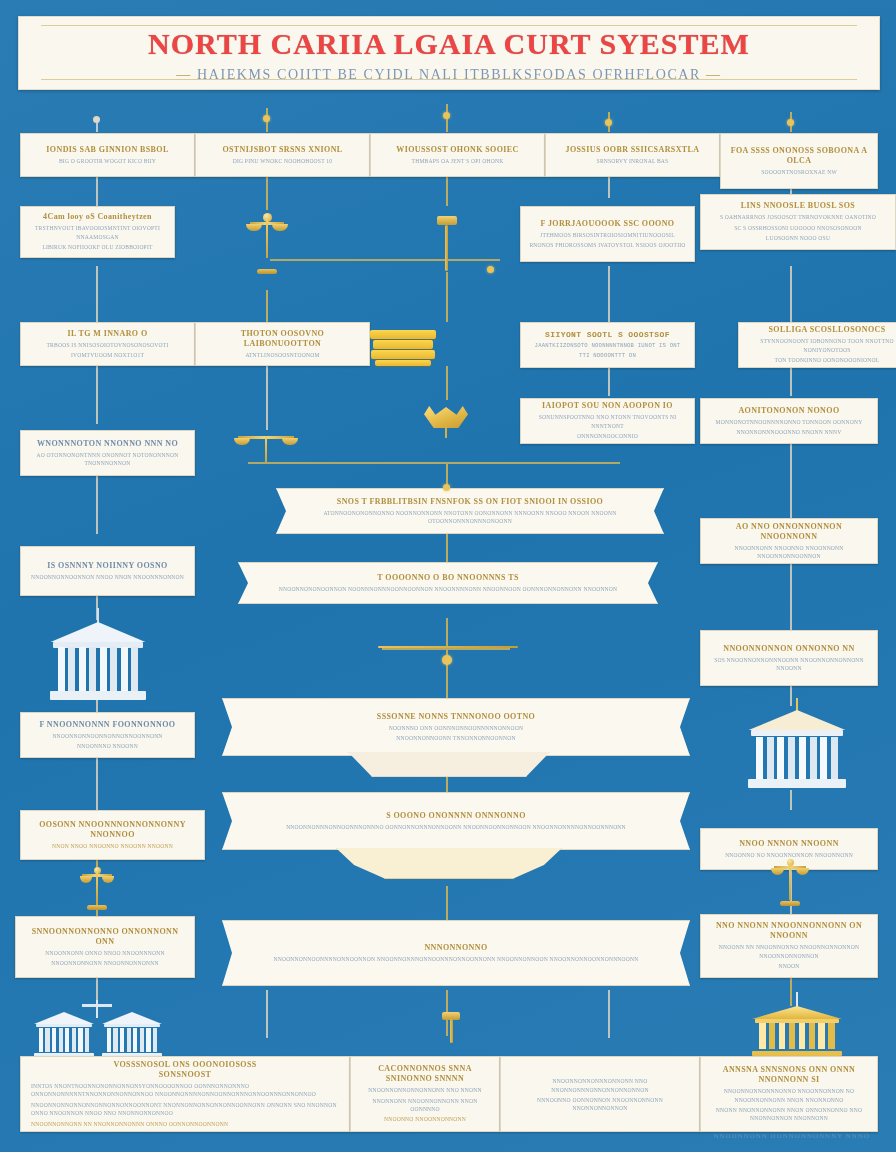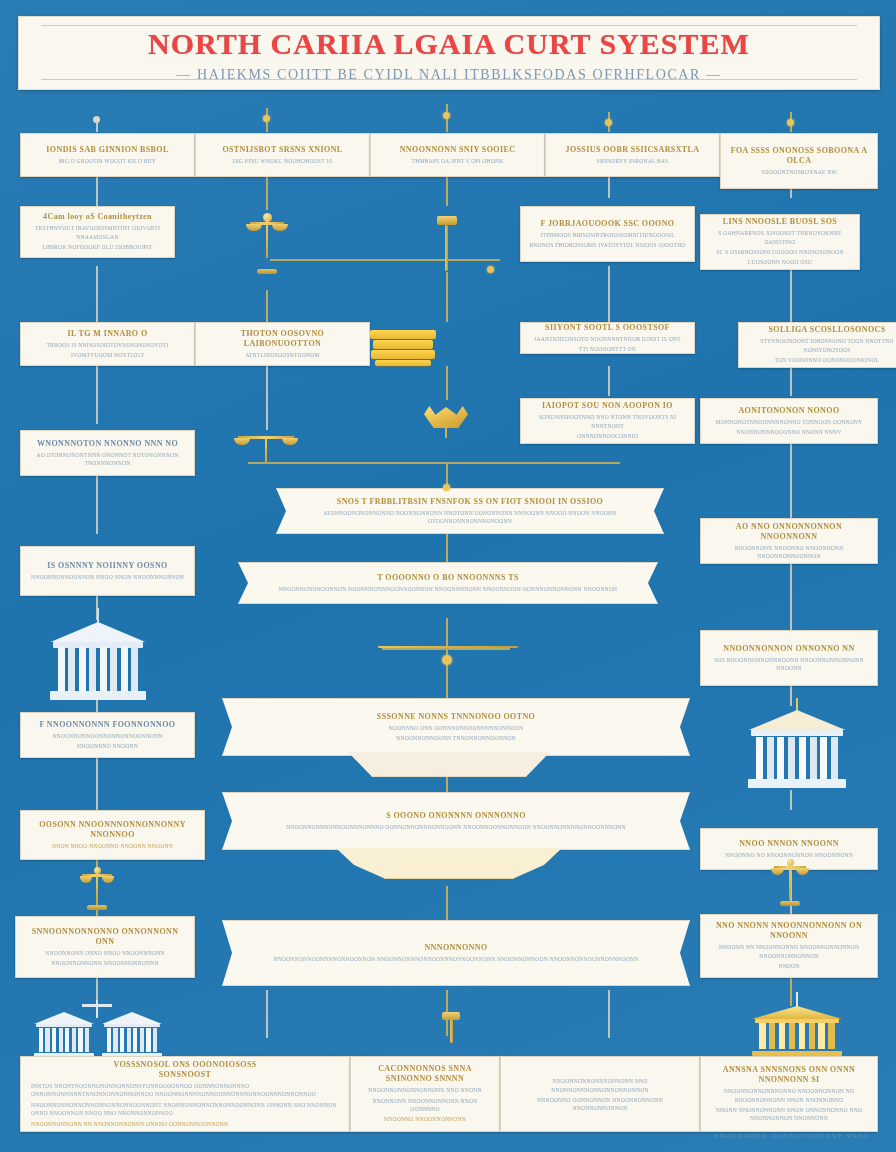--- a/index.html
+++ b/index.html
@@ -187,21 +187,21 @@
 
   <div class="card" style="left:20px;top:133px;width:175px;height:44px;">
     <div class="t">IONDIS SAB GINNION BSBOL</div>
     <div class="s">BIG O GROOTIR WOGOT KICO BIIY</div>
   </div>
   <div class="card" style="left:195px;top:133px;width:175px;height:44px;">
     <div class="t">OSTNIJSBOT SRSNS XNIONL</div>
     <div class="s">DIG PINU WNOKC NOOHOHOOST 10</div>
   </div>
   <div class="card" style="left:370px;top:133px;width:175px;height:44px;">
-    <div class="t">NNOONNONN SNIY SOOIEC</div>
+    <div class="t">WIOUSSOST OHONK SOOIEC</div>
     <div class="s">THMBAPS OA JENT S OPI OHONK</div>
   </div>
   <div class="card" style="left:545px;top:133px;width:175px;height:44px;">
     <div class="t">JOSSIUS OOBR SSIICSARSXTLA</div>
     <div class="s">SRNSORVY INRONAL BAS</div>
   </div>
   <div class="card" style="left:720px;top:133px;width:158px;height:56px;">
     <div class="t">FOA SSSS ONONOSS SOBOONA A OLCA</div>
     <div class="s">SOOOONTNOSROXNAE NW</div>
   </div>
@@ -231,21 +231,21 @@
     <div class="head" style="left:7px;top:0;"></div>
     <div class="handle" style="left:15px;top:9px;width:3px;height:46px;"></div>
   </div>
   <div class="dot" style="left:487px;top:266px;"></div>
 
   <div class="card" style="left:520px;top:206px;width:175px;height:56px;">
     <div class="t">F JORRJAOUOOOK SSC OOONO</div>
     <div class="s">JTEHMOOS BIRSOSINTROIOSIOMNITIUNOOOSIL</div>
     <div class="s">RNONOS FHIOROSSOMS IVATOYSTOL NSIOOS OJOOTIIO</div>
   </div>
-  <div class="card" style="left:700px;top:214px;width:160px;height:56px;">
+  <div class="card" style="left:700px;top:194px;width:196px;height:56px;">
     <div class="t">LINS NNOOSLE BUOSL SOS</div>
     <div class="s">S OAHNARRNOS JOSOOSOT TNRNOVOKNNE OANOTINO</div>
     <div class="s">SC S OSSRHOSSONI UOOOOO NNOSOSONOON</div>
     <div class="s">LUOSOONN NOOO OSU</div>
   </div>
 
   <div class="card" style="left:20px;top:322px;width:175px;height:44px;">
     <div class="t">IL TG M INNARO O</div>
     <div class="s">TRBOOS IS NNISOSOIOTOVNOSONOSOVOTI</div>
     <div class="s">IVOMTVUOOM NOXT1O1T</div>
@@ -255,21 +255,21 @@
     <div class="s">ATNTLINOSOOSNTOONOM</div>
   </div>
 
   <div class="book" style="left:370px;top:330px;">
     <div class="lay" style="top:0;height:9px;"></div>
     <div class="lay" style="top:10px;height:9px;left:3px;right:3px;"></div>
     <div class="lay" style="top:20px;height:9px;left:1px;right:1px;"></div>
     <div class="lay" style="top:30px;height:6px;left:5px;right:5px;"></div>
   </div>
 
-  <div class="card" style="left:520px;top:322px;width:175px;height:32px;">
+  <div class="card" style="left:520px;top:322px;width:175px;height:46px;font-family:Liberation Mono, monospace;">
     <div class="t">SIIYONT SOOTL S OOOSTSOF</div>
     <div class="s">JAANTKIIZONSOTO NOONNNNTNNOB IUNOT IS ONT</div>
     <div class="s">TTI NOOOONTTT ON</div>
   </div>
   <div class="card" style="left:700px;top:322px;width:178px;height:46px;margin-left:38px;">
     <div class="t">SOLLIGA SCOSLLOSONOCS</div>
     <div class="s">STYNNOONOONT IOBONNONO TOON NNOTTNO NONIYONOTOOS</div>
     <div class="s">TON TOONONNO OONONOOONIONOL</div>
   </div>
 

